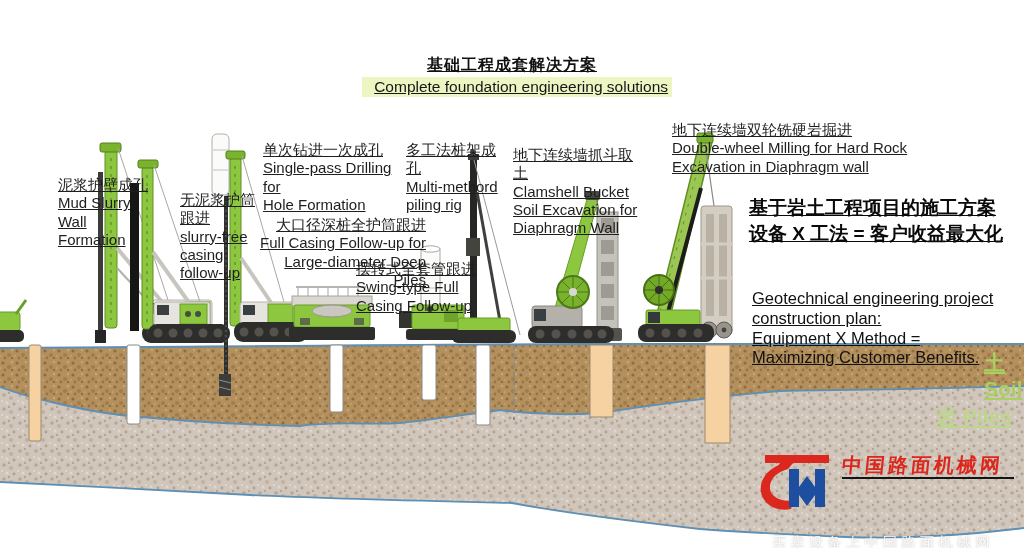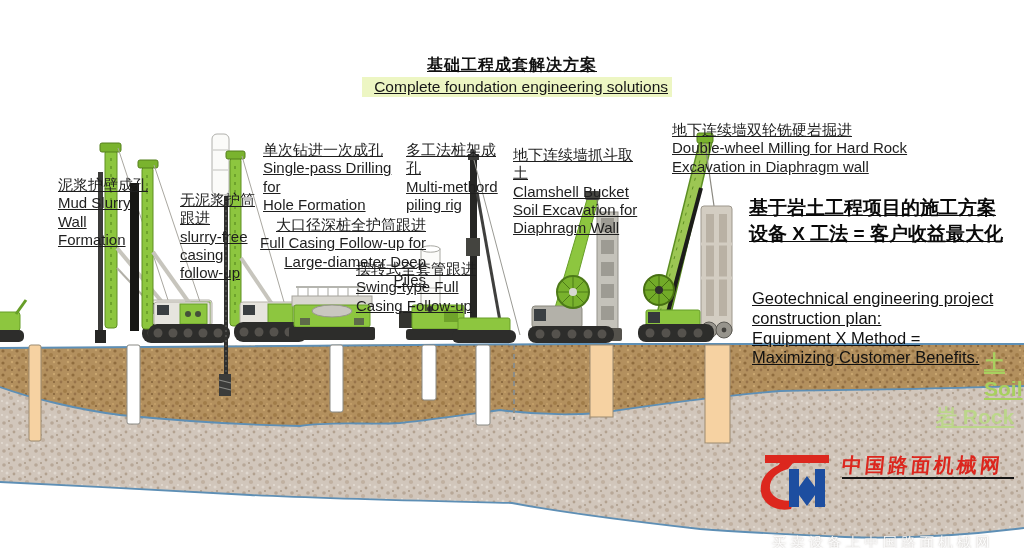--- a/index.html
+++ b/index.html
@@ -293,21 +293,21 @@
 Excavation in Diaphragm wall</div>
 
   <div class="abs rp-zh">基于岩土工程项目的施工方案
 设备 X 工法 = 客户收益最大化</div>
   <div class="abs rp-en">Geotechnical engineering project
 construction plan:
  Equipment X Method =
 Maximizing Customer Benefits.</div>
 
   <div class="abs soil-lbl">土 Soil</div>
-  <div class="abs rock-lbl">岩 Rock</div>
+  <div class="abs rock-lbl">岩 Piles</div>
 
   <div class="abs wm">
     <svg class="wm-logo" viewBox="0 0 82 64">
       <path d="M10,6 h64 v8 h-36 l-5,6 h-12 l4,-6 h-15 z" fill="#dc271e"></path>
       <path d="M30,14 C13,18 4,31 6,43 C8,56 22,63 36,60 L39,51 C27,54 16,48 15,40 C14,30 22,23 33,20 Z" fill="#dc271e"></path>
       <path d="M34,20 h10 v18 l8,-11 8,11 v-18 h10 v38 h-10 v-12 l-8,11 -8,-11 v12 h-10 z" fill="#1d4ea0"></path>
     </svg>
     <div class="wm-name">中国路面机械网</div>
     <div class="wm-line"></div>
     <div class="wm-tag">买卖设备上中国路面机械网</div>

